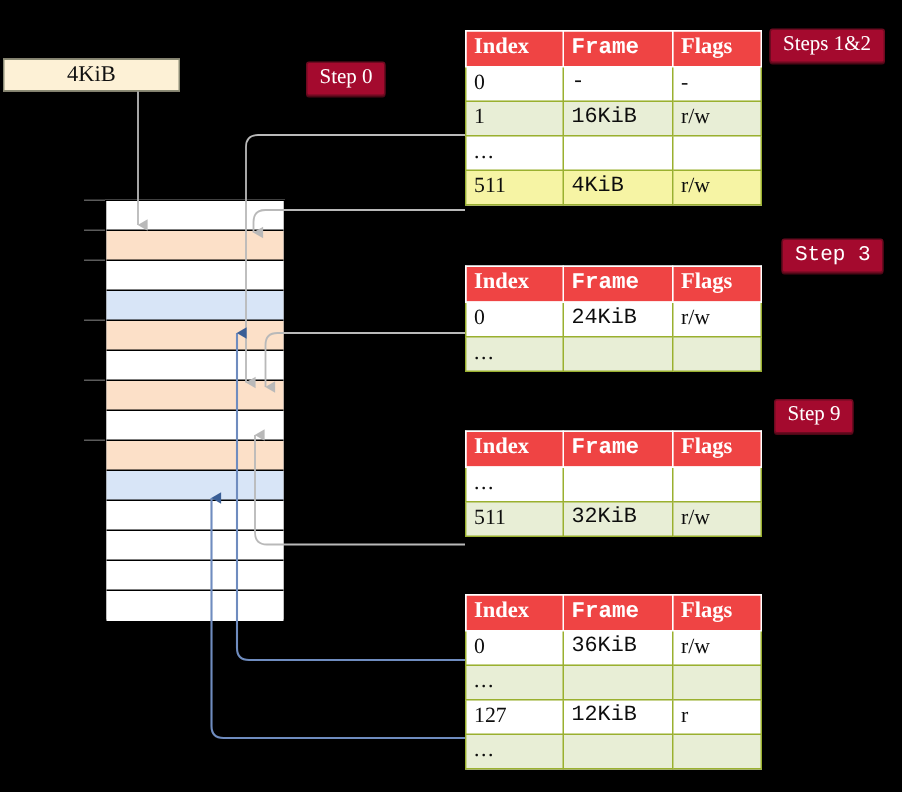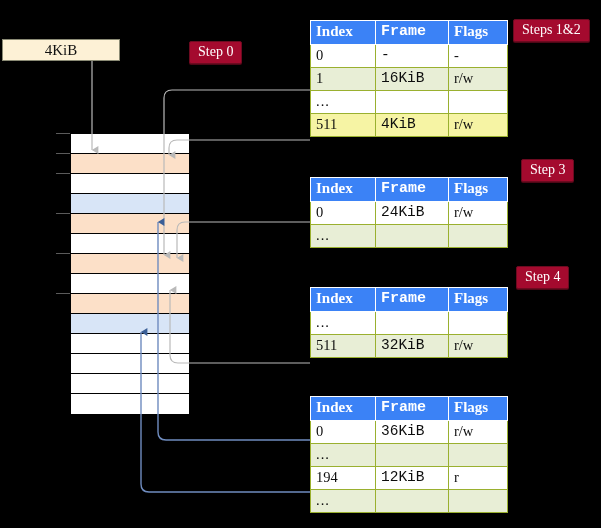--- a/index.html
+++ b/index.html
@@ -26,51 +26,51 @@
              border-bottom:1px solid #000;}
   .mem .cell.last{border-bottom:none;}
   .tick{position:absolute;height:1px;background:#5b5b5b;width:14px;left:56px;}
 
   
   .ptable{position:absolute;border-collapse:collapse;
           font-size:14.5px;color:#0d0d0d;background:#fff;
           border:1px solid #9ab02f;}
   .ptable td,.ptable th{border:1px solid #9ab02f;padding:1px 5px 2px 5px;
           text-align:left;font-weight:normal;line-height:1.32;}
-  .ptable th{background:#3b82f6;color:#ffffff;font-weight:bold;
+  .ptable th{background:#ef4444;color:#ffffff;font-weight:bold;
           border-color:#ffffff;font-size:15px;}
   .ptable tr.alt td{background:#e8eed6;}
   .ptable tr.plain td{background:#ffffff;}
   .ptable td.hl{background:#fbf9ad;}
   .ptable tr.alt td.hl{background:#f6f4a4;}
   .c-idx{width:54px;}
   .c-frm{width:62px;font-family:Liberation Mono, monospace;}
   .c-flg{width:48px;font-family:Liberation Serif, serif;}
   .dots{letter-spacing:1px;}
 </style>
 </head>
 <body>
 
 <div class="canvas">
 
   <div class="pagebox">
     <span>4KiB</span>
   </div>
 
-  <div class="badge" style="left:189px;top:41px;">
+  <div class="badge" style="left:204px;top:41px;">
     <span>Step 0</span>
   </div>
   <div class="badge" style="left:513px;top:19px;">
     <span>Steps 1&amp;2</span>
   </div>
-  <div class="badge" style="left:521px;top:159px;">
+  <div class="badge" style="left:521px;top:159px;font-family:Liberation Mono, monospace;">
     <span>Step 3</span>
   </div>
   <div class="badge" style="left:516px;top:266px;">
-    <span>Step 4</span>
+    <span>Step 9</span>
   </div>
 
   <div class="mem" id="mem-col">
       <div class="cell" style="top: 0px; height: 20px; background: rgb(255, 255, 255);"></div>
       <div class="cell" style="top: 20px; height: 20px; background: rgb(252, 224, 200);"></div>
       <div class="cell" style="top: 40px; height: 20px; background: rgb(255, 255, 255);"></div>
       <div class="cell" style="top: 60px; height: 20px; background: rgb(216, 229, 247);"></div>
       <div class="cell" style="top: 80px; height: 20px; background: rgb(252, 224, 200);"></div>
       <div class="cell" style="top: 100px; height: 20px; background: rgb(255, 255, 255);"></div>
       <div class="cell" style="top: 120px; height: 20px; background: rgb(252, 224, 200);"></div>
@@ -207,21 +207,21 @@
           <td class="c-idx">0</td>
           <td class="c-frm">36KiB</td>
           <td class="c-flg">r/w</td>
         </tr>
         <tr class="alt">
           <td class="c-idx dots">...</td>
           <td class="c-frm">&nbsp;</td>
           <td class="c-flg">&nbsp;</td>
         </tr>
         <tr class="plain">
-          <td class="c-idx">194</td>
+          <td class="c-idx">127</td>
           <td class="c-frm">12KiB</td>
           <td class="c-flg">r</td>
         </tr>
         <tr class="alt">
           <td class="c-idx dots">...</td>
           <td class="c-frm">&nbsp;</td>
           <td class="c-flg">&nbsp;</td>
         </tr>
       </tbody>
   </table>

